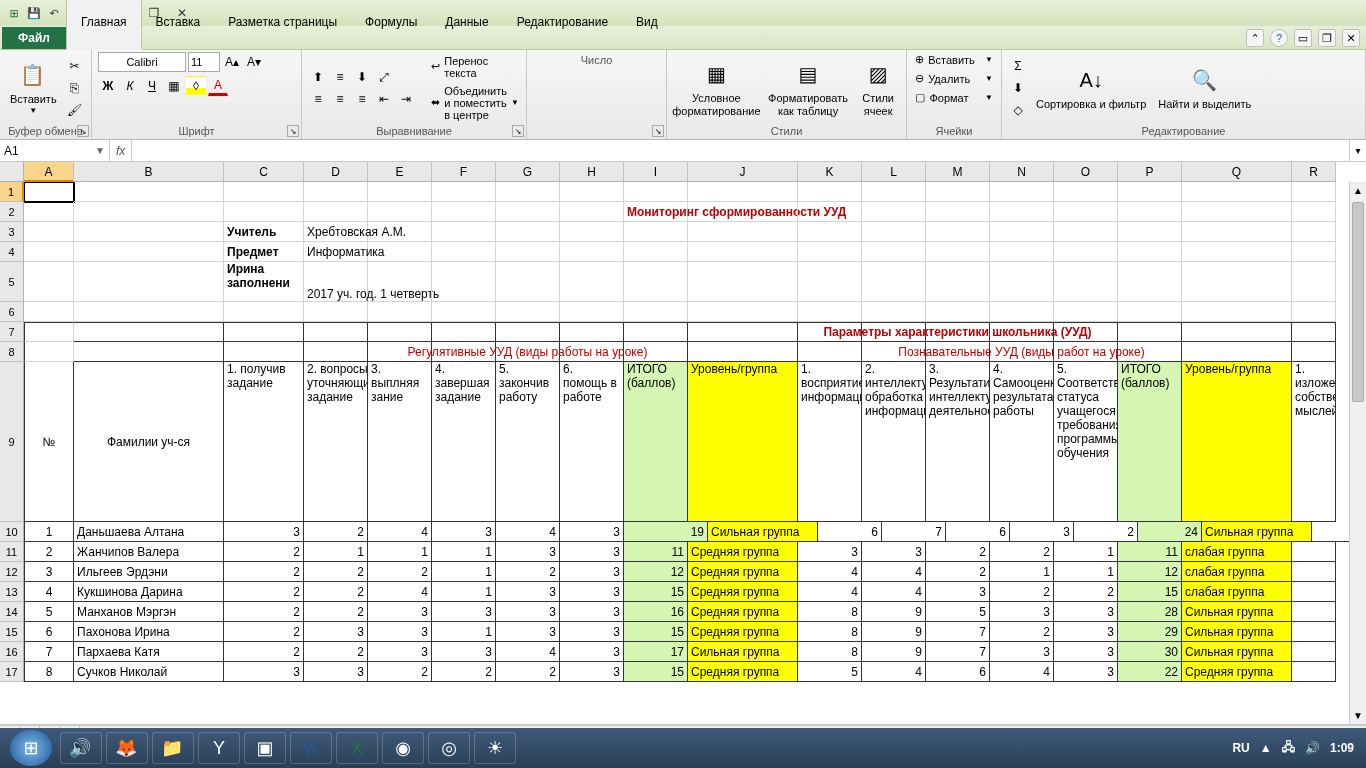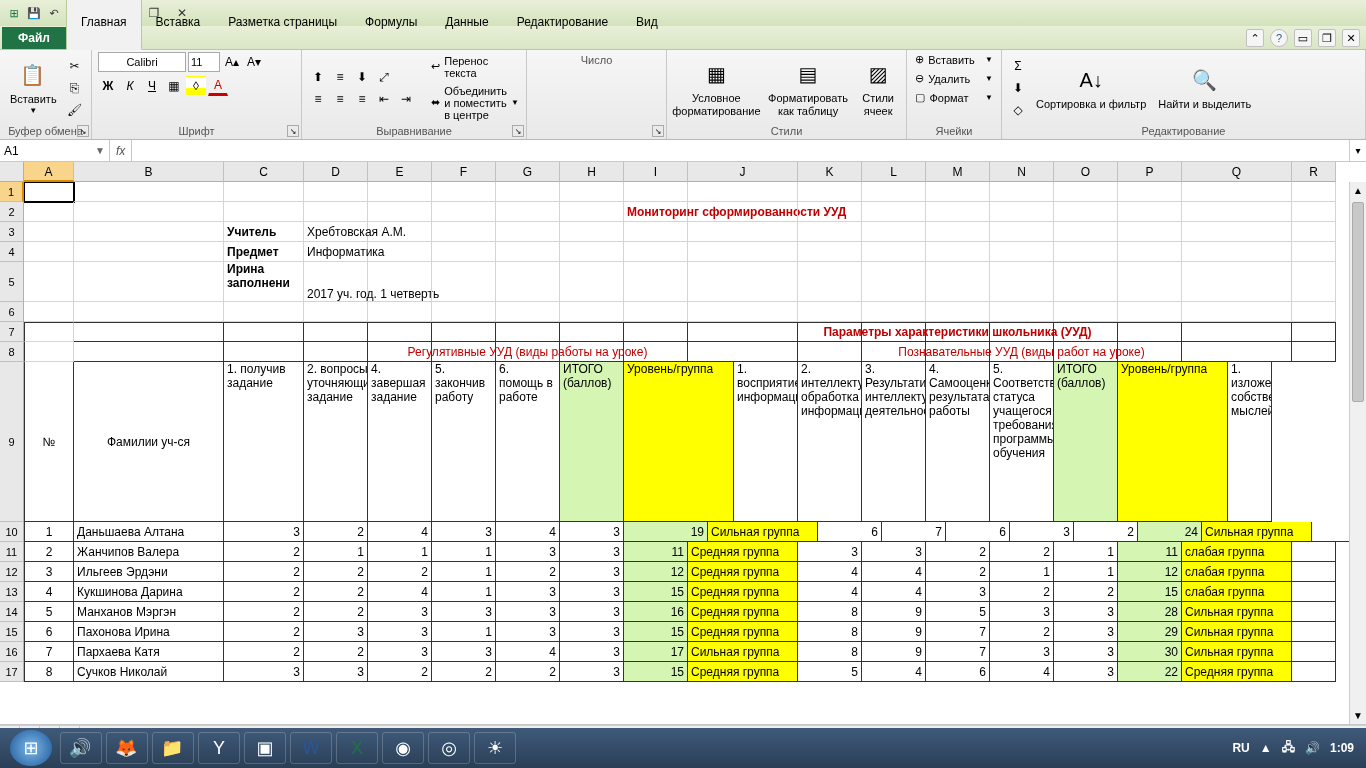--- a/index.html
+++ b/index.html
@@ -484,20 +484,21 @@
         <div class="cell b" style="width: 64px; height: 20px;"></div>
         <div class="cell b" style="width: 64px; height: 20px;"></div>
         <div class="cell b" style="width: 110px; height: 20px;"></div>
         <div class="cell b" style="width: 44px; height: 20px;"></div>
       </div>
       <div class="crow">
         <div class="cell b center bl" style="width: 50px; height: 160px; white-space: normal; align-items: center;">№</div>
         <div class="cell b center" style="width: 150px; height: 160px; white-space: normal; align-items: center;">Фамилии уч-ся</div>
         <div class="cell b" style="width: 80px; height: 160px; white-space: normal; align-items: flex-start;">1. получив задание</div>
         <div class="cell b" style="width: 64px; height: 160px; white-space: normal; align-items: flex-start;">2. вопросы, уточняющие задание</div>
+        <div class="cell b" style="width: 64px; height: 160px; white-space: normal; align-items: flex-start;">3. выплняя зание</div>
         <div class="cell b" style="width: 64px; height: 160px; white-space: normal; align-items: flex-start;">4. завершая задание</div>
         <div class="cell b" style="width: 64px; height: 160px; white-space: normal; align-items: flex-start;">5. закончив работу</div>
         <div class="cell b" style="width: 64px; height: 160px; white-space: normal; align-items: flex-start;">6. помощь в работе</div>
         <div class="cell b green-bg" style="width: 64px; height: 160px; white-space: normal; align-items: flex-start;">ИТОГО (баллов)</div>
         <div class="cell b yellow-bg" style="width: 110px; height: 160px; white-space: normal; align-items: flex-start;">Уровень/группа</div>
         <div class="cell b" style="width: 64px; height: 160px; white-space: normal; align-items: flex-start;">1. восприятие информации</div>
         <div class="cell b" style="width: 64px; height: 160px; white-space: normal; align-items: flex-start;">2. интеллектуальная обработка информации</div>
         <div class="cell b" style="width: 64px; height: 160px; white-space: normal; align-items: flex-start;">3. Результативность интеллектуальной деятельности</div>
         <div class="cell b" style="width: 64px; height: 160px; white-space: normal; align-items: flex-start;">4. Самооценка результата работы</div>
         <div class="cell b" style="width: 64px; height: 160px; white-space: normal; align-items: flex-start;">5. Соответствие статуса учащегося требованиям программы обучения</div>

